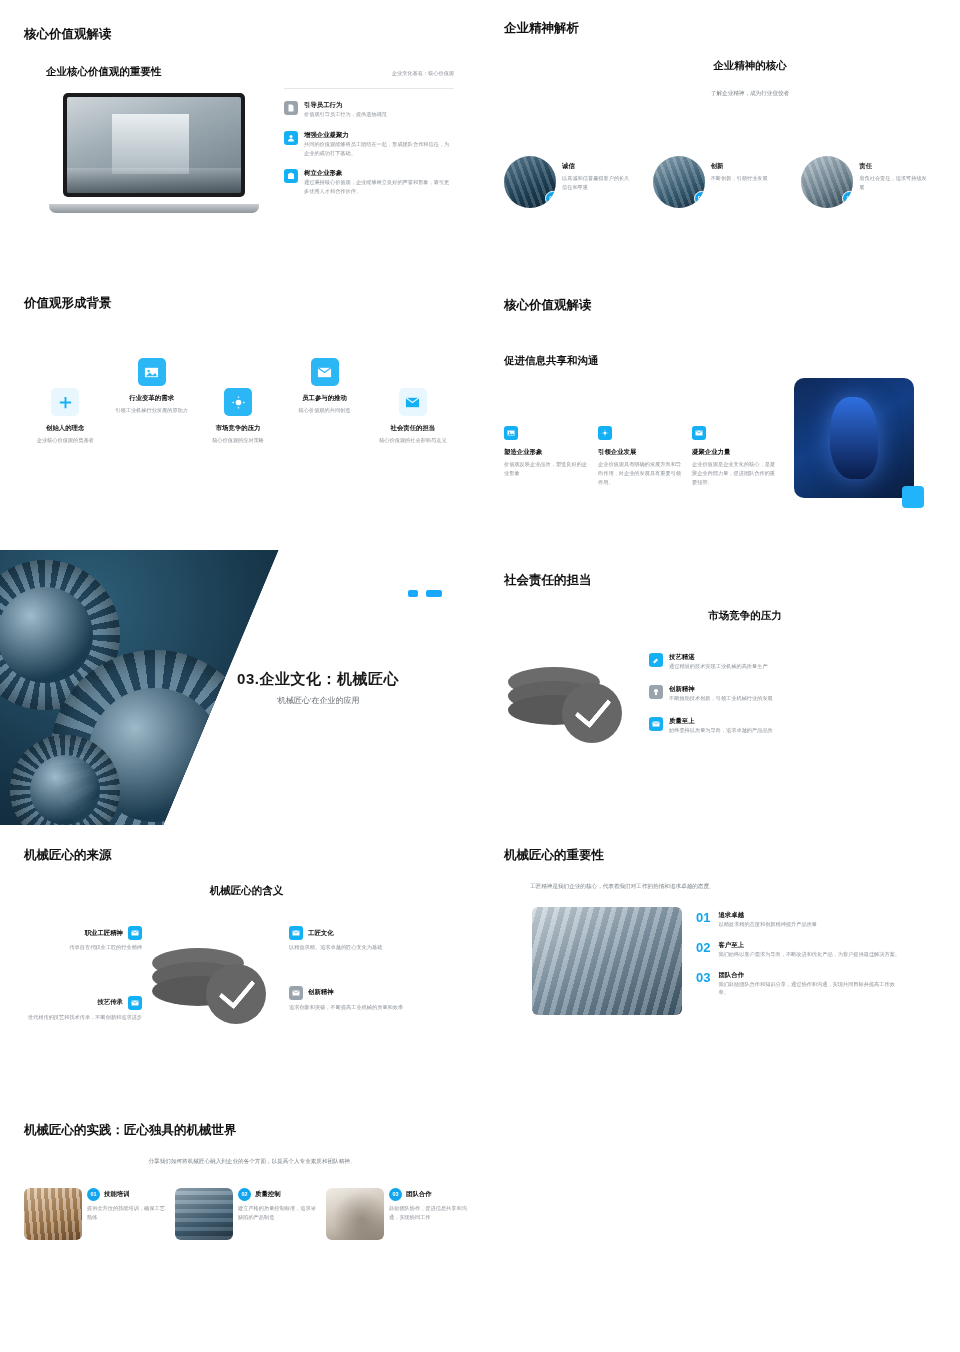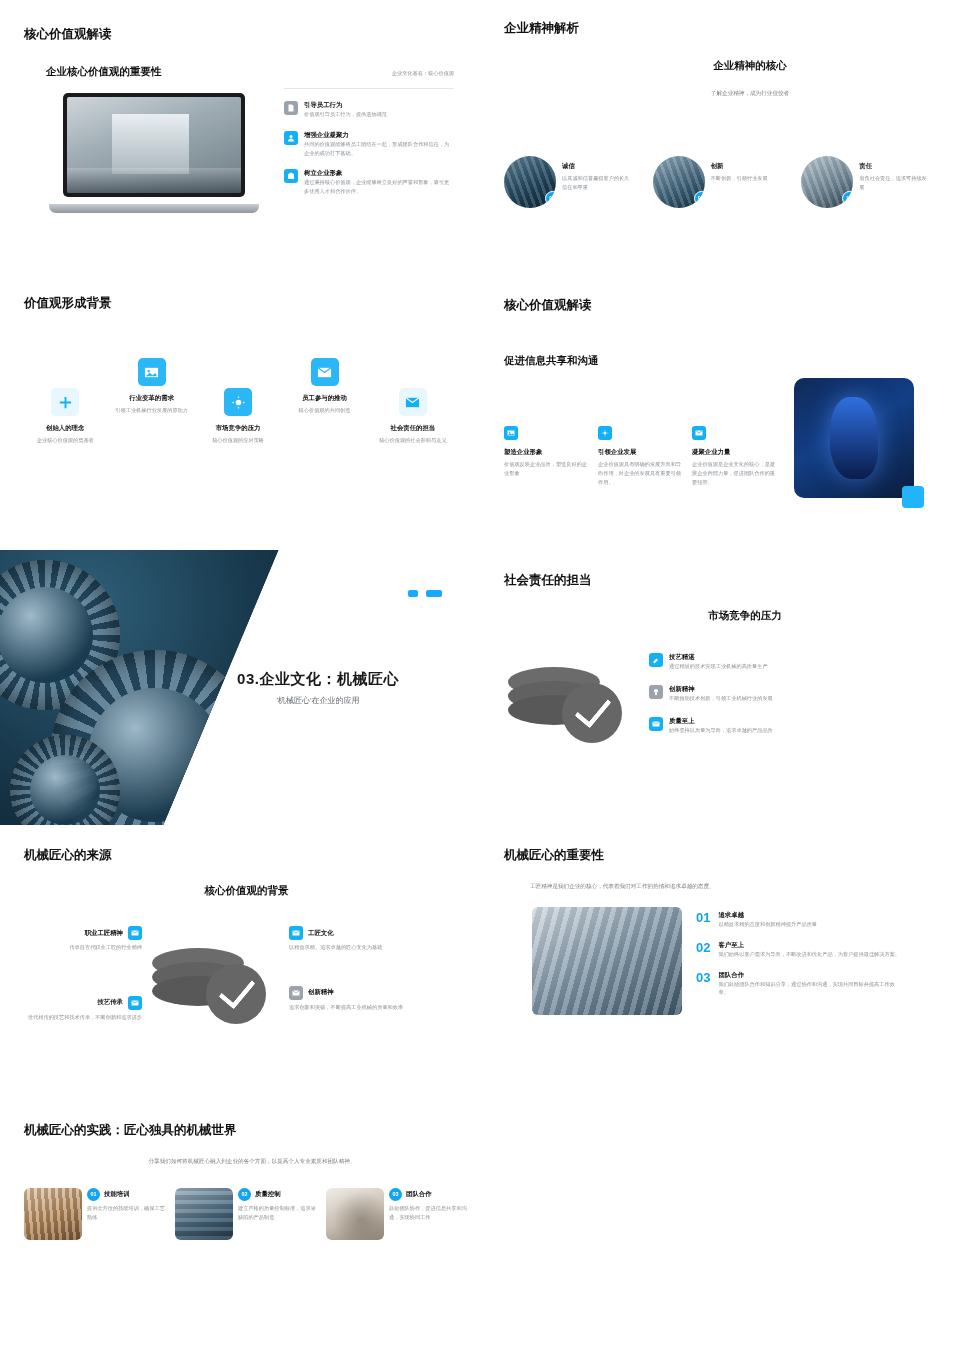--- a/index.html
+++ b/index.html
@@ -465,21 +465,21 @@
           </div>
         </div>
       </div>
     </div>
   </div>
 
   <div class="slide">
     <div style="padding:22px 11px 0 24px;">
       <div class="sec-title">机械匠心的来源</div>
       <div style="text-align:center; margin-top:20px;">
-        <div class="sub-title">核心价值观的背景</div>
+        <div class="sub-title">机械匠心的含义</div>
       </div>
 
       <div class="row" style="margin-top:16px; align-items:flex-start;">
 
         <div style="width:118px; padding-top:12px;">
           <div style="text-align:right; margin-bottom:26px;">
             <div class="row" style="justify-content:flex-end; align-items:center; gap:5px;">
               <div class="label-b">职业工匠精神</div>
               <span class="chip">
                   <svg viewBox="0 0 16 16">

